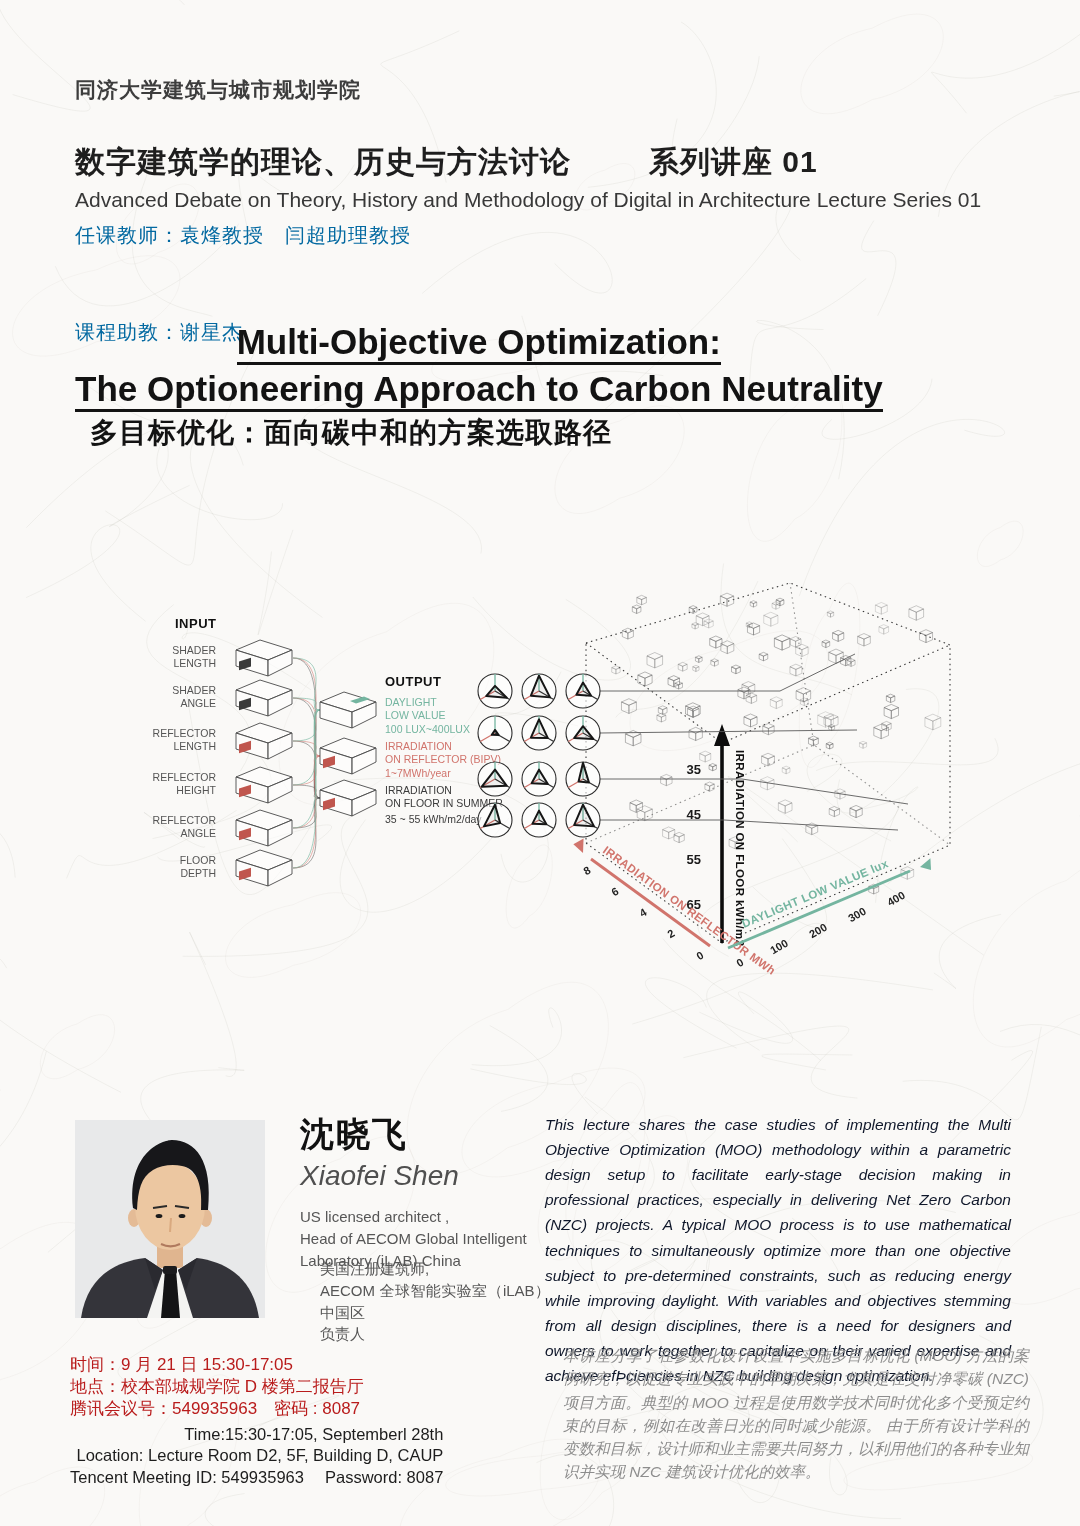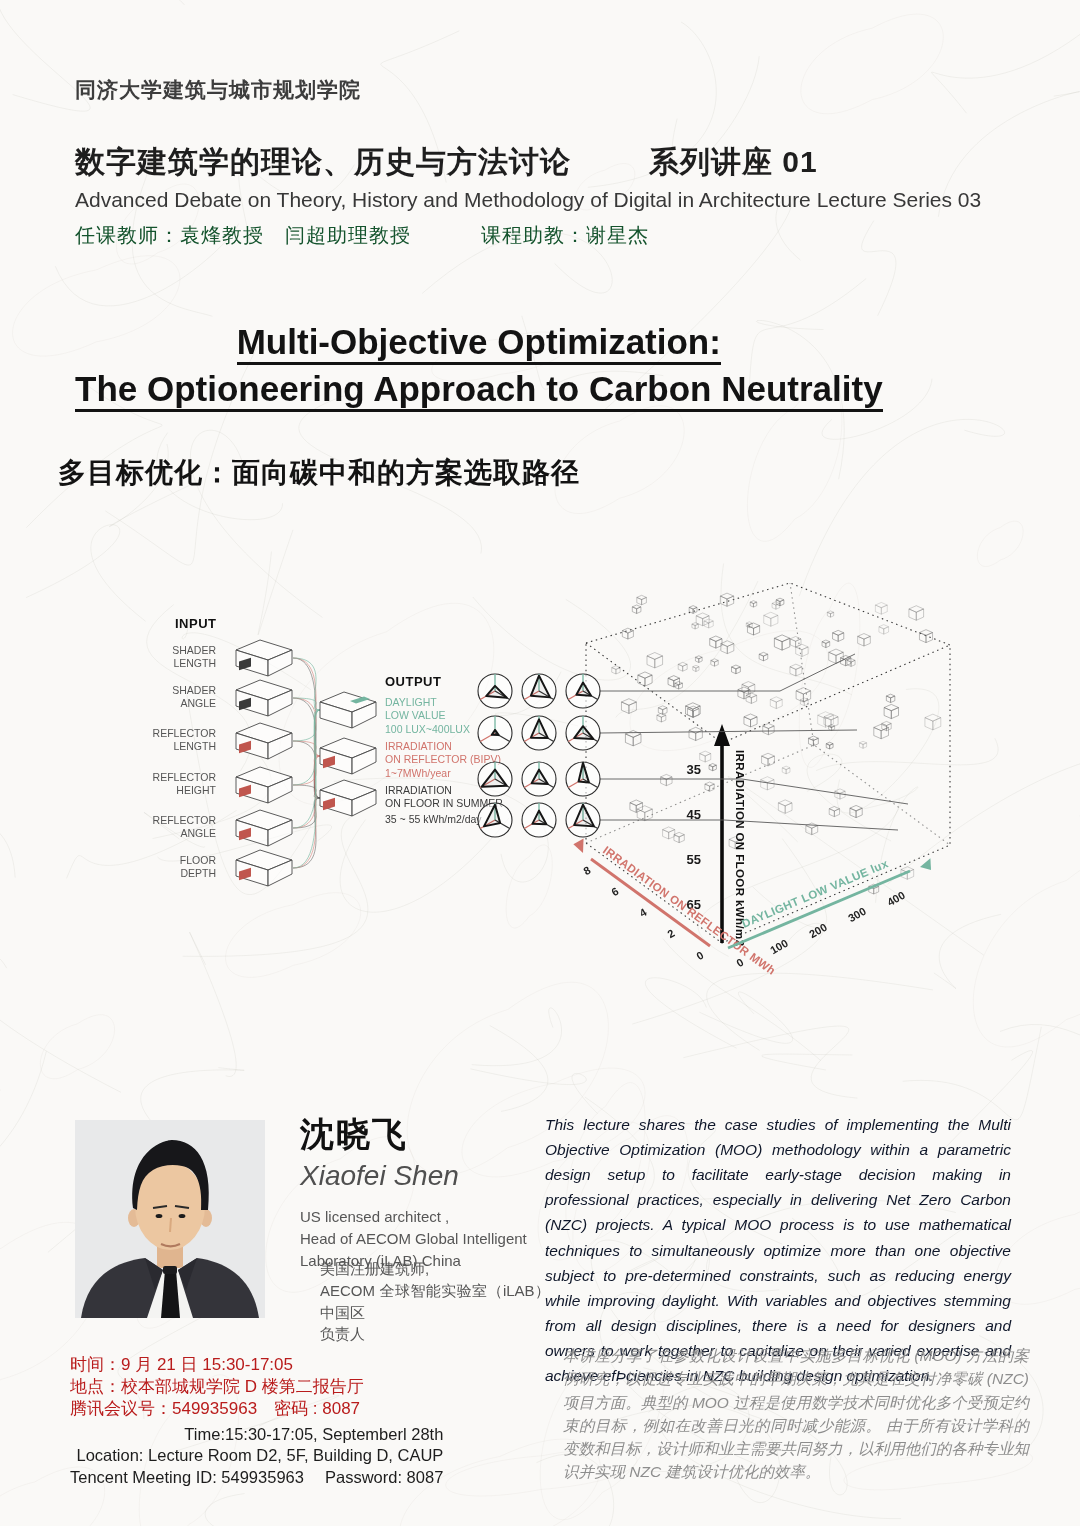--- a/index.html
+++ b/index.html
@@ -8,26 +8,26 @@
   #texture{position:absolute;inset:0;z-index:0;}
   #poster{position:absolute;inset:0;z-index:1;}
   .abs{position:absolute;}
 
   
   .school-cn{left:75px;top:76px;font-size:21px;font-weight:700;color:#3d3d3d;letter-spacing:1px;}
   .school-en{left:75px;top:104px;font-size:22px;font-weight:400;color:#4a4a4a;}
   .series-row{left:75px;top:142px;display:flex;gap:78px;align-items:baseline;}
   .series-cn{font-size:30px;font-weight:700;color:#1e1e1e;letter-spacing:1px;}
   .series-en{left:75px;top:188px;font-size:21px;color:#383838;}
-  .staff-row{left:75px;top:222px;display:flex;gap:70px;font-size:20px;color:#14532d;letter-spacing:1px;}
+  .staff-row{left:75px;top:222px;display:flex;gap:70px;font-size:20px;color:#0369a1;letter-spacing:1px;flex-direction:column;}
 
   
   .title-en{left:75px;top:318px;font-size:35px;font-weight:800;color:#131313;line-height:1.35;text-align:center;}
   .title-en .u{border-bottom:3px solid #131313;display:inline;padding-bottom:1px;}
-  .title-cn{left:58px;top:414px;font-size:28px;font-weight:700;color:#131313;letter-spacing:1px;margin-top:40px;}
+  .title-cn{left:90px;top:414px;font-size:28px;font-weight:700;color:#131313;letter-spacing:1px;}
 
   
   #diagram{left:150px;top:578px;width:880px;height:422px;}
   text{font-family:"Liberation Sans",sans-serif;}
   .dh{font-size:13px;font-weight:800;fill:#111;letter-spacing:.5px;}
   .il{font-size:10.5px;fill:#555;text-anchor:end;}
   .ol{font-size:10.5px;}
   .tick-f{font-size:13px;font-weight:700;fill:#1a1a1a;text-anchor:end;}
   .tick-s{font-size:11px;font-weight:700;fill:#222;text-anchor:middle;}
   .axlab{font-size:11.5px;font-weight:600;letter-spacing:.4px;}
@@ -172,21 +172,21 @@
     <path d="M630.4904481209815,1137.941887786612 c 76.88099825754762,-80.4033641773276 76.88099825754762,80.4033641773276 0,112.56470984825863 c -76.88099825754762,80.4033641773276 -76.88099825754762,-80.4033641773276 0,-112.56470984825863" fill="none" stroke="#c4c1ba" stroke-width="0.8" opacity="0.16"></path>
   </svg>
 
 <div id="poster">
 
   <div class="abs school-cn">同济大学建筑与城市规划学院</div>
   <div class="abs series-row">
     <span class="series-cn">数字建筑学的理论、历史与方法讨论</span>
     <span class="series-cn">系列讲座 01</span>
   </div>
-  <div class="abs series-en">Advanced Debate on Theory, History and Methodology of Digital in Architecture Lecture Series 03</div>
+  <div class="abs series-en">Advanced Debate on Theory, History and Methodology of Digital in Architecture Lecture Series 01</div>
   <div class="abs staff-row">
     <span>任课教师：袁烽教授　闫超助理教授</span>
     <span>课程助教：谢星杰</span>
   </div>
 
   <div class="abs title-en">
     <span class="u">Multi-Objective Optimization:</span><br>
     <span class="u">The Optioneering Approach to Carbon Neutrality</span>
   </div>
   <div class="abs title-cn">多目标优化：面向碳中和的方案选取路径</div>

